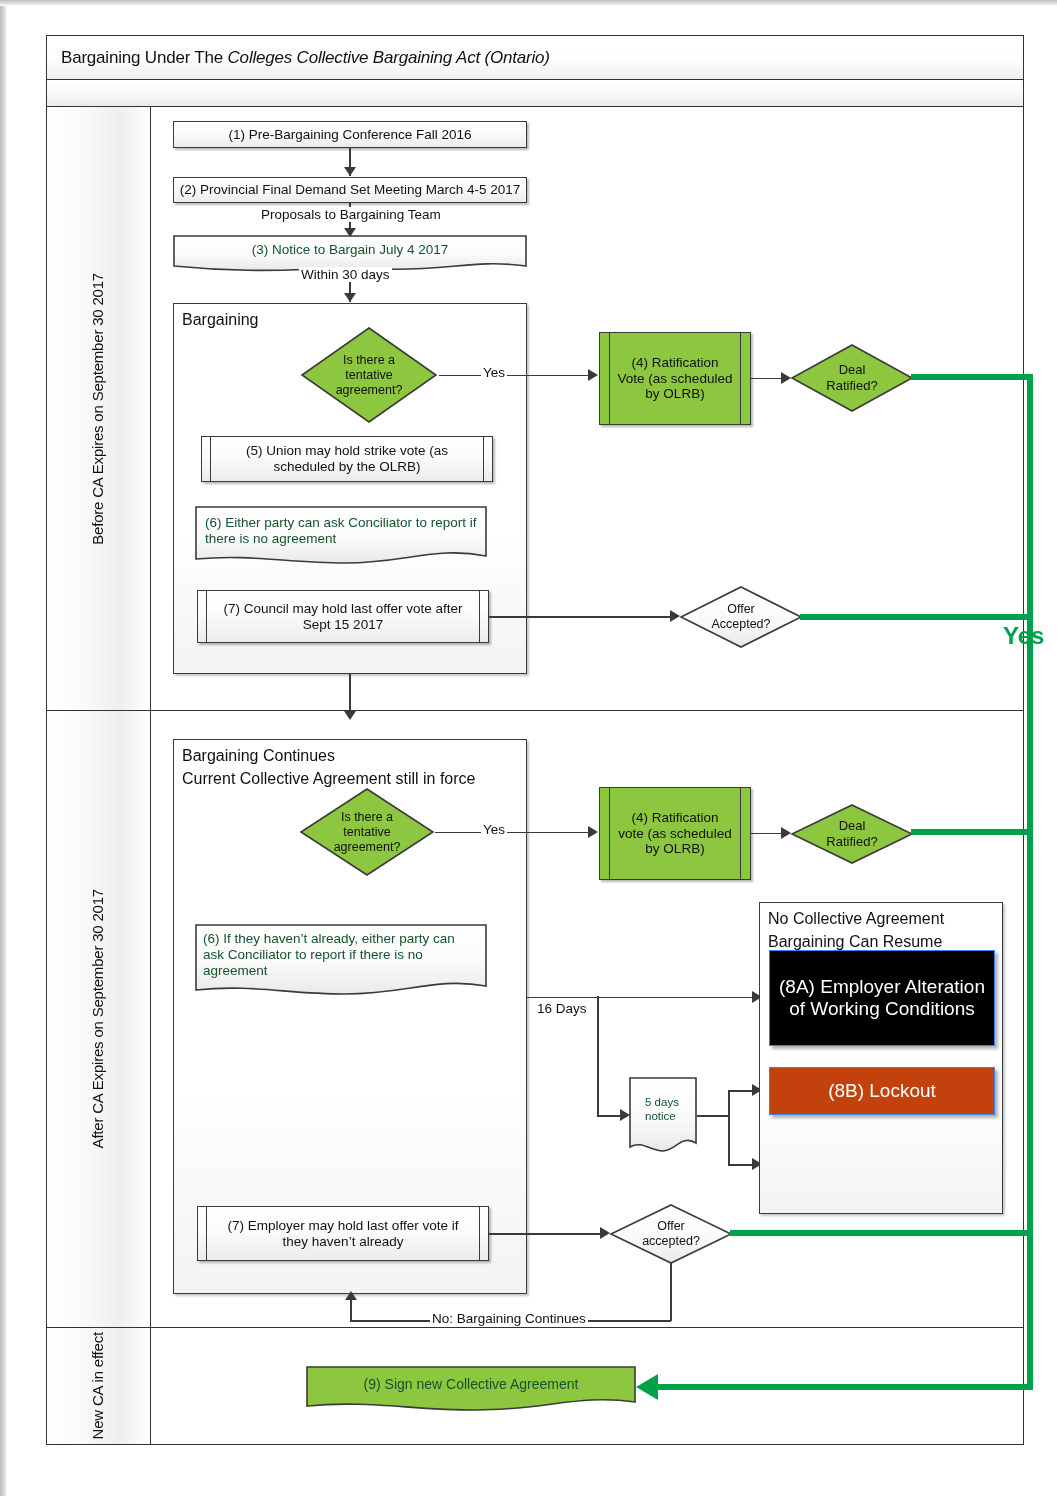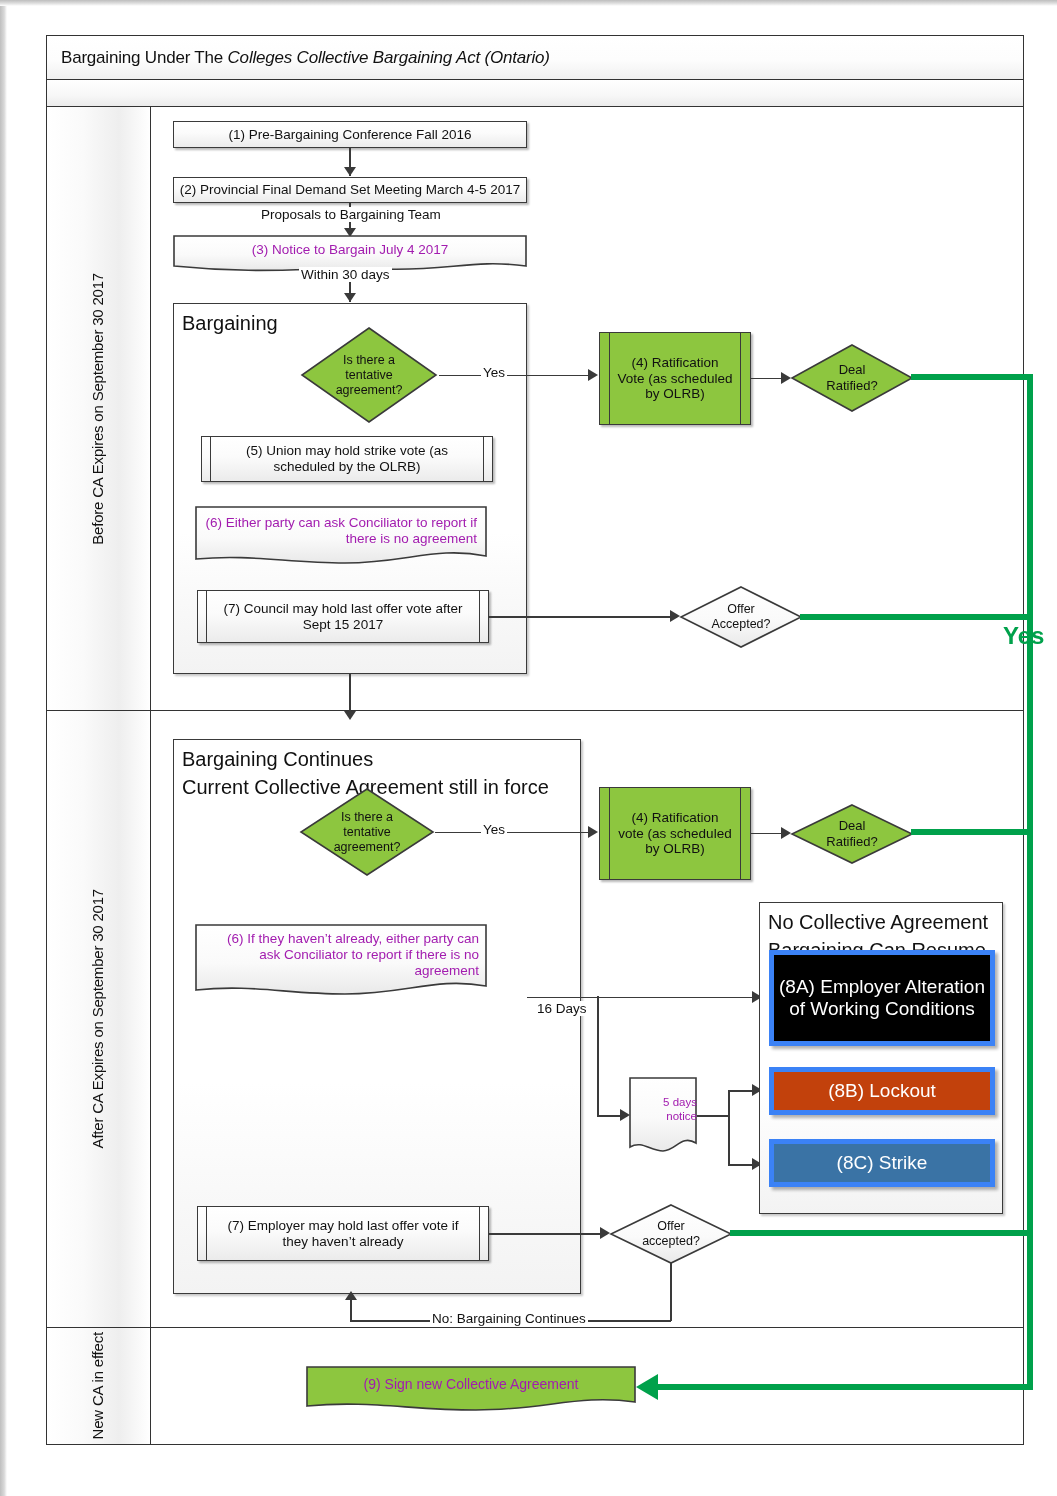--- a/index.html
+++ b/index.html
@@ -92,30 +92,30 @@
 
   
   .container-box {
     position:absolute;
     border:1px solid #3a3a3a;
     background: linear-gradient(to bottom,#ffffff 0%,#ffffff 62%,#f3f3f3 100%);
     box-shadow: 2px 2px 2px rgba(0,0,0,0.22);
   }
   .container-label {
     position:absolute; left:8px; top:5px;
-    font-size:20px; color:#111; line-height:1.42; text-align:left;
+    font-size:16px; color:#111; line-height:1.42; text-align:left;
   }
 
   
   .doc { position:absolute; }
   .doc svg { position:absolute; left:0; top:0; width:100%; height:100%; }
   .doc .doc-text {
     position:absolute; left:0; right:0; top:0;
     display:flex; align-items:center; justify-content:center;
-    text-align:right; color:#a21caf; line-height:1.18;
+    text-align:left; color:#14532d; line-height:1.18;
   }
 
   
   .diamond { position:absolute; }
   .diamond svg { position:absolute; left:0; top:0; width:100%; height:100%; }
   .diamond .dlabel {
     position:absolute; left:0; top:0; width:100%; height:100%;
     display:flex; align-items:center; justify-content:center;
     text-align:center; color:#111; line-height:1.2;
   }
@@ -128,21 +128,21 @@
     border:1px solid #3a3a3a;
     box-shadow: 2px 2px 2px rgba(0,0,0,0.28);
   }
   .greenbox::before, .greenbox::after {
     content:""; position:absolute; top:0; bottom:0; width:1px; background:#3a3a3a;
   }
   .greenbox::before { left:9px; }
   .greenbox::after  { right:9px; }
 
   .solid-box {
-    border:5px solid #3b82f6;
+    border:1px solid #3b82f6;
     box-shadow: 3px 3px 3px rgba(0,0,0,0.3);
     color:#fff;
   }
 
   
   .ln { position:absolute; background:#3a3a3a; }
   .ln-h { height:1.6px; }
   .ln-v { width:1.6px; }
   .gln { position:absolute; background:#00A14B; }
   .gln-h { height:6px; }
@@ -298,21 +298,21 @@
     </div>
 
     <div class="lane" style="top:675px; height:617px;">
       <div class="lane-head">
         <span>After CA Expires on September 30 2017</span>
       </div>
       <div class="lane-body">
 
         <div class="arrow-d" style="left:193px; top:0px;"></div>
 
-        <div class="container-box" style="left:22px; top:28px; width:408px; height:555px;">
+        <div class="container-box" style="left:22px; top:28px; width:354px; height:555px;">
           <div class="container-label">
             <div>Bargaining Continues</div>
             <div>Current Collective Agreement still in force</div>
           </div>
         </div>
 
         <div class="diamond" style="left:148px; top:76px; width:136px; height:90px;">
           <svg viewBox="0 0 136 90" preserveAspectRatio="none">
             <polygon points="68,2 134,45 68,88 2,45" class="green-fill"></polygon>
           </svg>
@@ -382,23 +382,20 @@
         </div>
 
         <div class="node solid-box" style="left:618px; top:239px; width:226px; height:96px; background:#000000; font-size:19px;">
           <span style="width:214px; display:block;">(8A) Employer Alteration of Working Conditions</span>
         </div>
 
         <div class="node solid-box" style="left:618px; top:356px; width:226px; height:48px; background:#c2410c; font-size:19px;">
           <span>(8B) Lockout</span>
         </div>
 
-        <div class="node solid-box" style="left:618px; top:428px; width:226px; height:48px; background:#3A73A5; font-size:19px;">
-          <span>(8C) Strike</span>
-        </div>
 
         <div class="node box proc" style="left:46px; top:495px; width:292px; height:55px; font-size:13.5px;">
           <span style="width:254px; display:block;">(7) Employer may hold last offer vote if they haven’t already</span>
         </div>
 
         <div class="ln ln-h" style="left:338px; top:522px; width:118px;"></div>
         <div class="arrow-r" style="left:449px; top:516px;"></div>
 
         <div class="diamond" style="left:458px; top:492px; width:124px; height:62px;">
           <svg viewBox="0 0 124 62" preserveAspectRatio="none">

